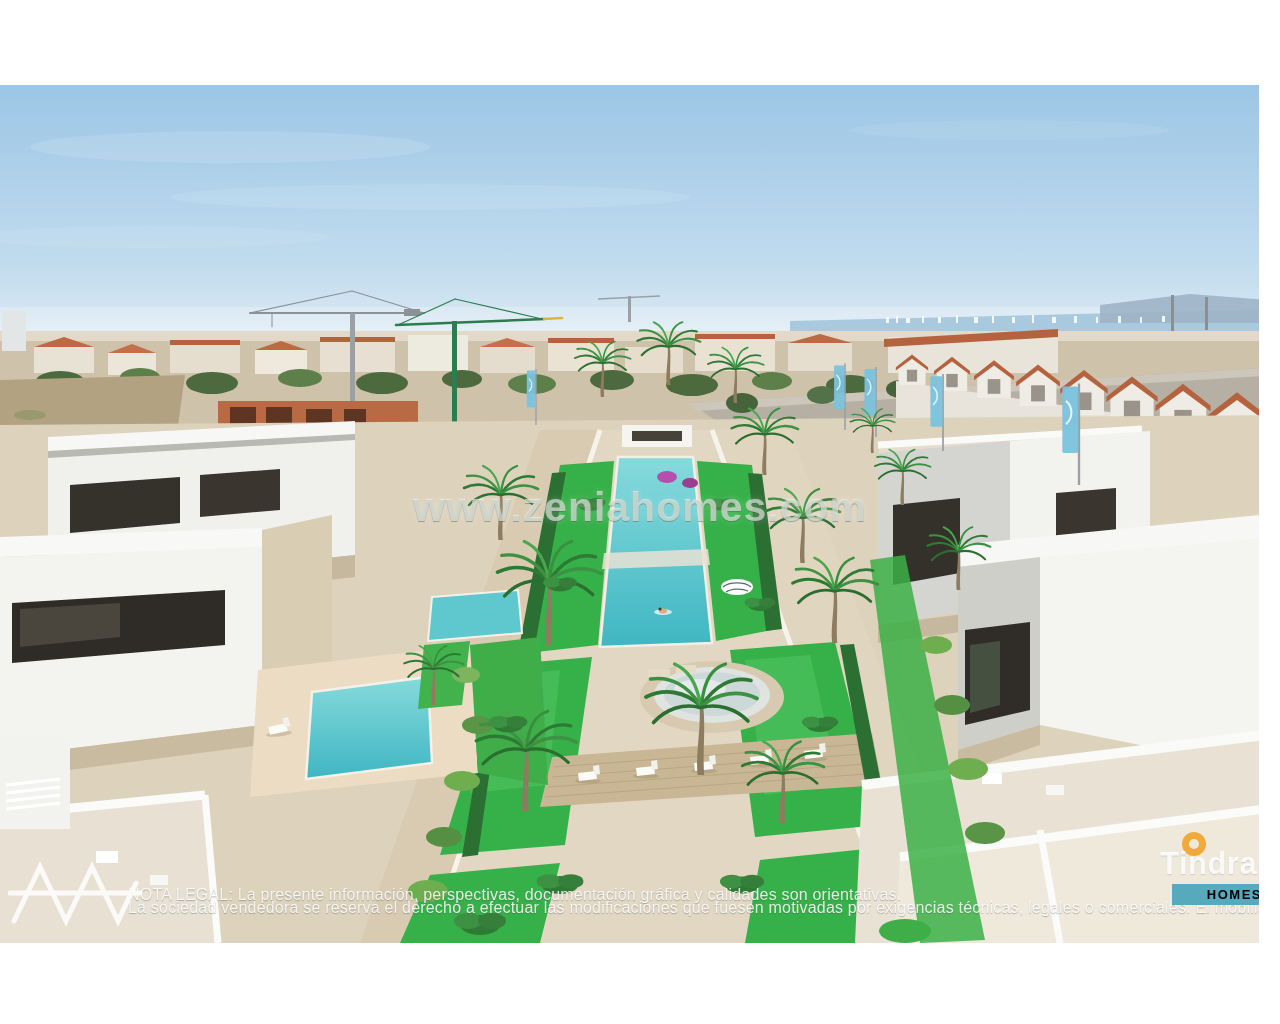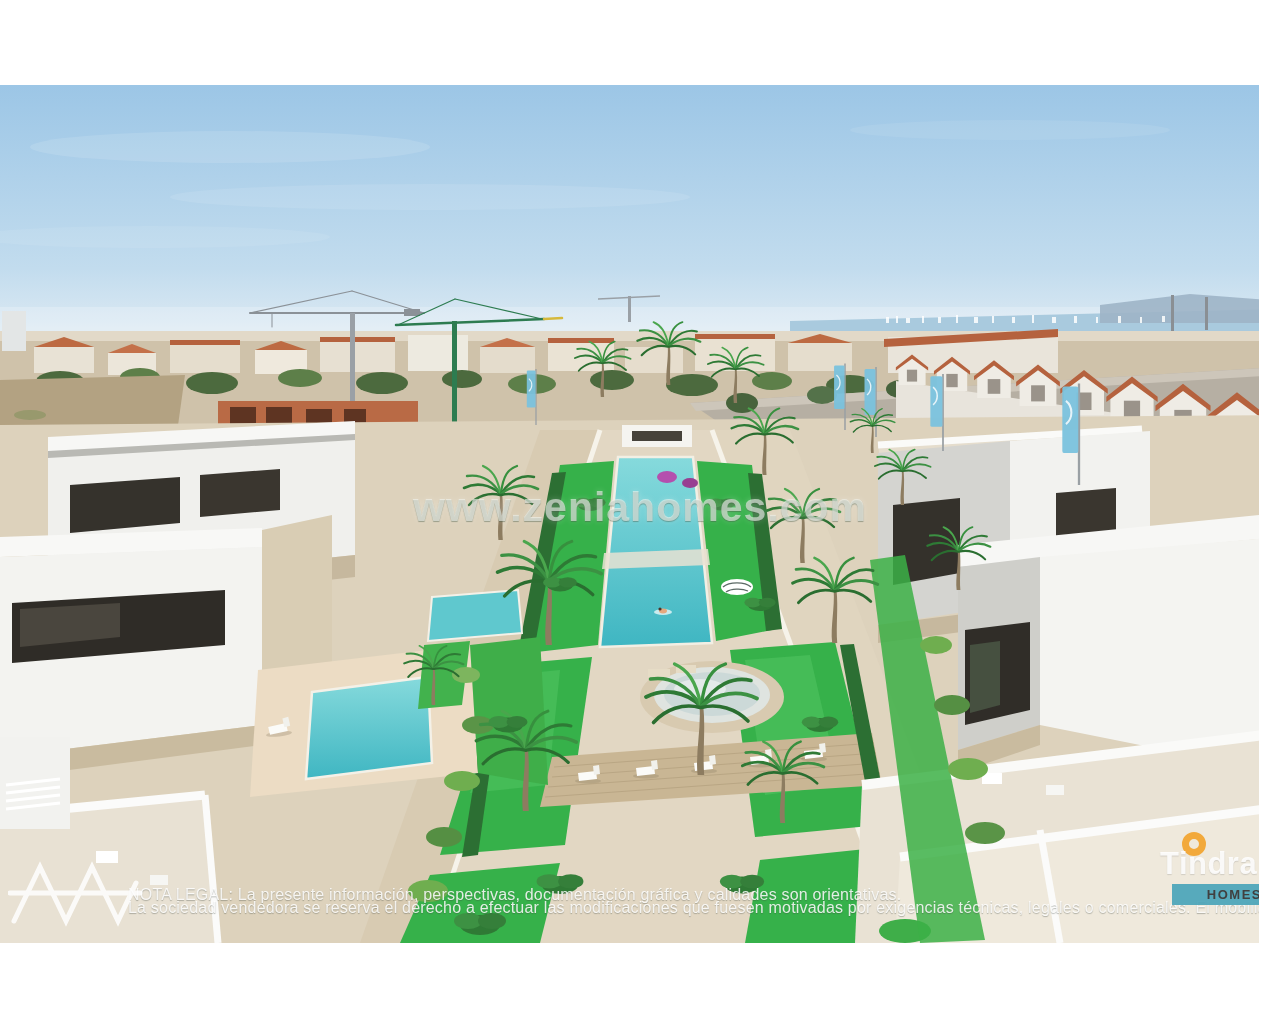--- a/index.html
+++ b/index.html
@@ -18,21 +18,21 @@
   .logo-peaks{position:absolute;left:8px;top:770px;opacity:0.85;}
   .logo-tindra{position:absolute;left:1156px;top:745px;width:124px;height:82px;}
   .logo-tindra .ring{position:absolute;left:26px;top:2px;width:24px;height:24px;box-sizing:border-box;
                      border:7px solid #f2a93b;border-radius:50%;}
   .logo-tindra .brand-name{position:absolute;left:4px;top:16px;font-size:31px;font-weight:600;
                            color:rgba(255,255,255,0.88);letter-spacing:0.5px;
                            text-shadow:0 1px 1px rgba(120,120,120,0.25);}
   .logo-tindra .homes-bar{position:absolute;left:16px;top:54px;width:96px;height:21px;
                           background:rgba(74,164,185,0.92);display:flex;align-items:center;
                           justify-content:flex-end;padding-right:6px;box-sizing:border-box;
-                          color:#404040;font-size:13px;font-weight:700;letter-spacing:1.5px;padding-left:48px;}
+                          color:#000000;font-size:13px;font-weight:700;letter-spacing:1.5px;padding-left:48px;}
 </style>
 </head>
 <body>
 
 <div class="canvas">
   <div class="photo">
 
     <svg class="scene" width="1280" height="858" viewBox="0 0 1280 858" aria-hidden="true">
       <defs>
         <linearGradient id="skyG" x1="0" y1="0" x2="0" y2="1">

